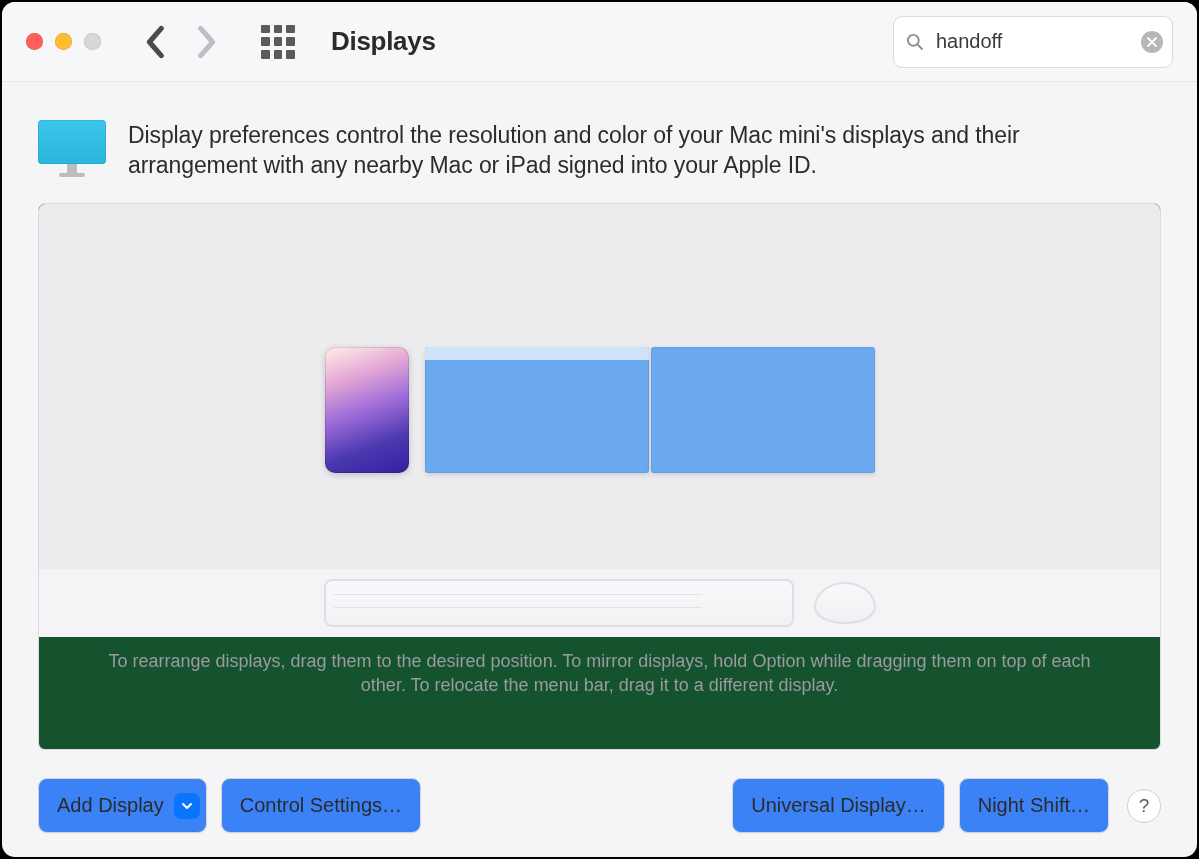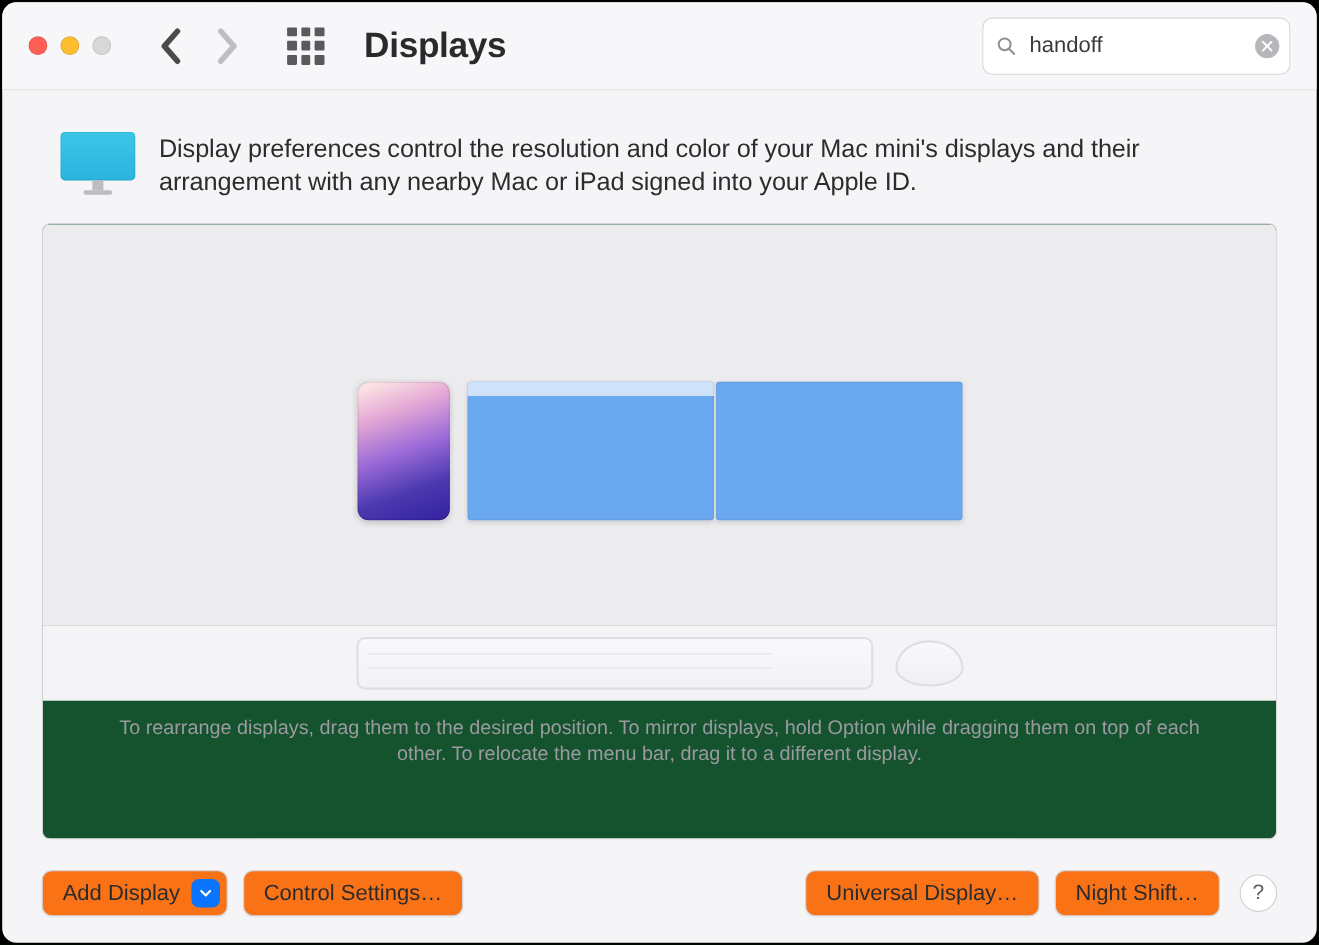--- a/index.html
+++ b/index.html
@@ -49,21 +49,21 @@
     .nav-btn { color:#4b4b4b; cursor:pointer; }
     .nav-btn.disabled { color:#bfbfc3; cursor:default; }
     .apps-grid {
       margin-left: 34px;
       width: 34px; height: 34px;
       display:grid; grid-template-columns:repeat(3,1fr); grid-template-rows:repeat(3,1fr);
       gap:4px; cursor:pointer;
     }
     .apps-grid span { background:#5a5a5c; width:100%; height:100%; border-radius:1px; }
     .title {
-      font-size: 32px;
+      font-size: 26px;
       font-weight: 700;
       letter-spacing: -0.3px;
       margin-left: 28px;
       color:#2a2a2c;
     }
     .search {
       margin-left:auto;
       position:relative;
       width: 280px;
     }
@@ -87,21 +87,20 @@
     .search .clear {
       position:absolute; right:10px; top:50%; transform:translateY(-50%);
       width:22px; height:22px; border-radius:50%;
       background:#b6b6bb; color:#fff;
       display:flex; align-items:center; justify-content:center;
       cursor:pointer; font-size:14px; font-weight:bold;
     }
     .content {
       flex:1; display:flex; flex-direction:column;
       padding: 38px 36px 22px;
-      align-items: center;
     }
     .intro { display:flex; gap:22px; align-items:flex-start; margin-bottom: 22px; }
     .monitor-icon { display:flex; flex-direction:column; align-items:center; }
     .monitor-screen {
       width:68px; height:44px; border-radius:4px;
       background: linear-gradient(180deg,#3bc6e8 0%, #2bb4de 100%);
       box-shadow: inset 0 0 0 1px rgba(0,0,0,0.08);
     }
     .monitor-stand {
       width:10px; height:9px; background:#bcbcc1;
@@ -190,24 +189,24 @@
       line-height:1.35;
       padding:12px 60px 22px;
     }
     .footer {
       display:flex;
       gap:14px;
       padding:6px 36px 24px;
       align-items:center;
     }
     .btn {
-      background:#f97316;
+      background:#3b82f6;
       border:1px solid #d2d2d7;
       border-radius:9px;
-      height:42px;
+      height:55px;
       font-size:20px;
       color:#2b2b2d;
       padding:0 18px;
       display:flex;
       align-items:center;
       cursor:pointer;
       box-shadow: 0 1px 1px rgba(0,0,0,0.03);
       white-space:nowrap;
     }
     .btn.dropdown { padding-right:6px; gap:10px; }

